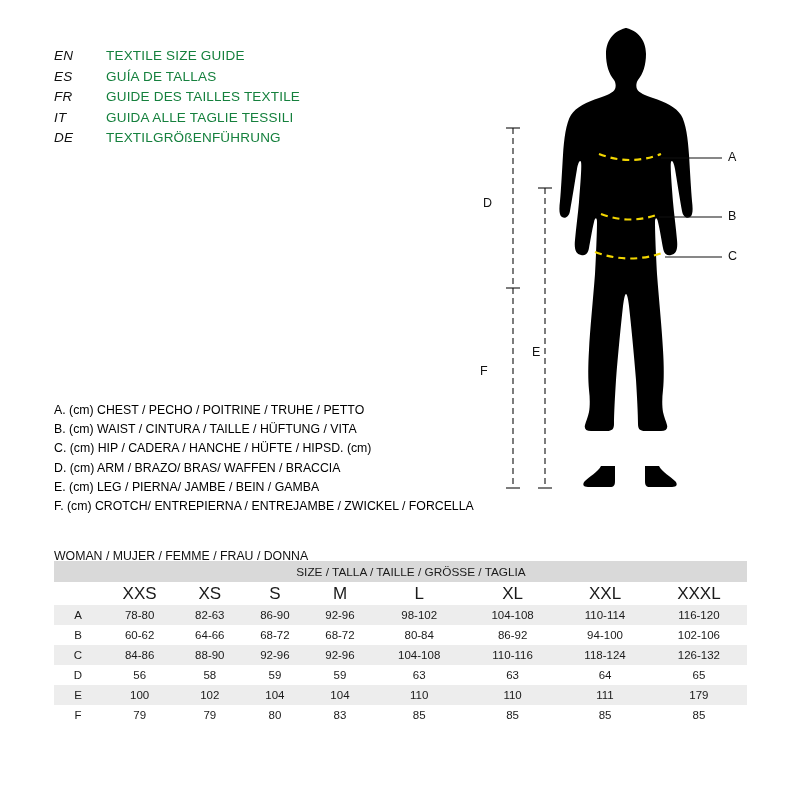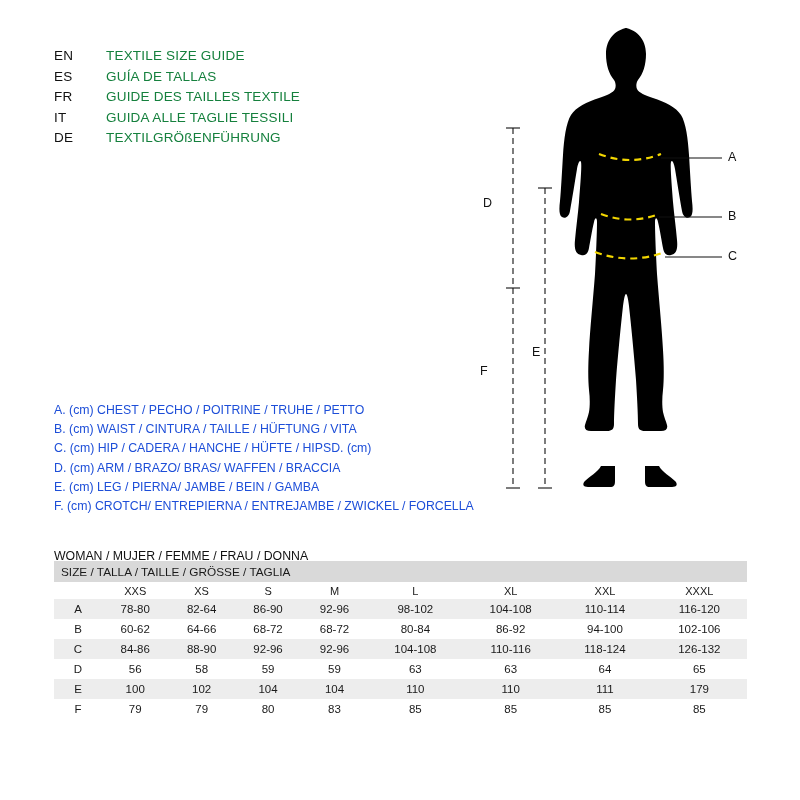--- a/index.html
+++ b/index.html
@@ -31,38 +31,39 @@
   .lang-row {
     display: flex;
     align-items: baseline;
     height: 20.5px;
   }
   .lang-code {
     width: 52px;
     font-size: 13.5px;
     letter-spacing: 0.2px;
     color: #111;
+    font-style: italic;
   }
   .lang-title {
     font-size: 13.5px;
     letter-spacing: 0.2px;
     color: #15803d;
   }
 
   
   .legend {
     position: absolute;
     left: 54px;
     top: 401px;
     width: 470px;
   }
   .legend-line {
     font-size: 12.3px;
     line-height: 19.2px;
-    color: #1d4ed8;
+    color: #000000;
     white-space: nowrap;
   }
   .gender-line {
     position: absolute;
     left: 54px;
     top: 535px;
     font-size: 12.3px;
     color: #111;
     margin-top: 14px;
   }
@@ -81,29 +82,29 @@
     color: #1a1a1a;
   }
   table.size-table td, table.size-table th {
     padding: 0;
     height: 20px;
     text-align: center;
     font-weight: normal;
   }
   tr.header-row td {
     background: #d9d9d9;
-    text-align: left;
+    text-align: center;
     font-size: 11.8px;
-    padding-left: 7px;
+    padding-left: 21px;
     height: 21px;
   }
   tr.cols-row td {
     background: #ffffff;
-    font-size: 11px;
-    height: 17px;
+    font-size: 17px;
+    height: 23px;
     margin-top: 48px;
   }
   tr.cols-row td.rowlabel { background: #ffffff; }
   td.rowlabel {
     width: 48px;
     text-align: left;
     padding-left: 7px;
   }
   tr.shade td { background: #ededed; }
   tr.plain td { background: #ffffff; }
@@ -286,21 +287,21 @@
           <td>M</td>
           <td>L</td>
           <td>XL</td>
           <td>XXL</td>
           <td>XXXL</td>
         </tr>
 
         <tr class="shade">
           <td class="rowlabel">A</td>
           <td>78-80</td>
-          <td>82-64</td>
+          <td>82-63</td>
           <td>86-90</td>
           <td>92-96</td>
           <td>98-102</td>
           <td>104-108</td>
           <td>110-114</td>
           <td>116-120</td>
         </tr>
 
         <tr class="plain">
           <td class="rowlabel">B</td>

